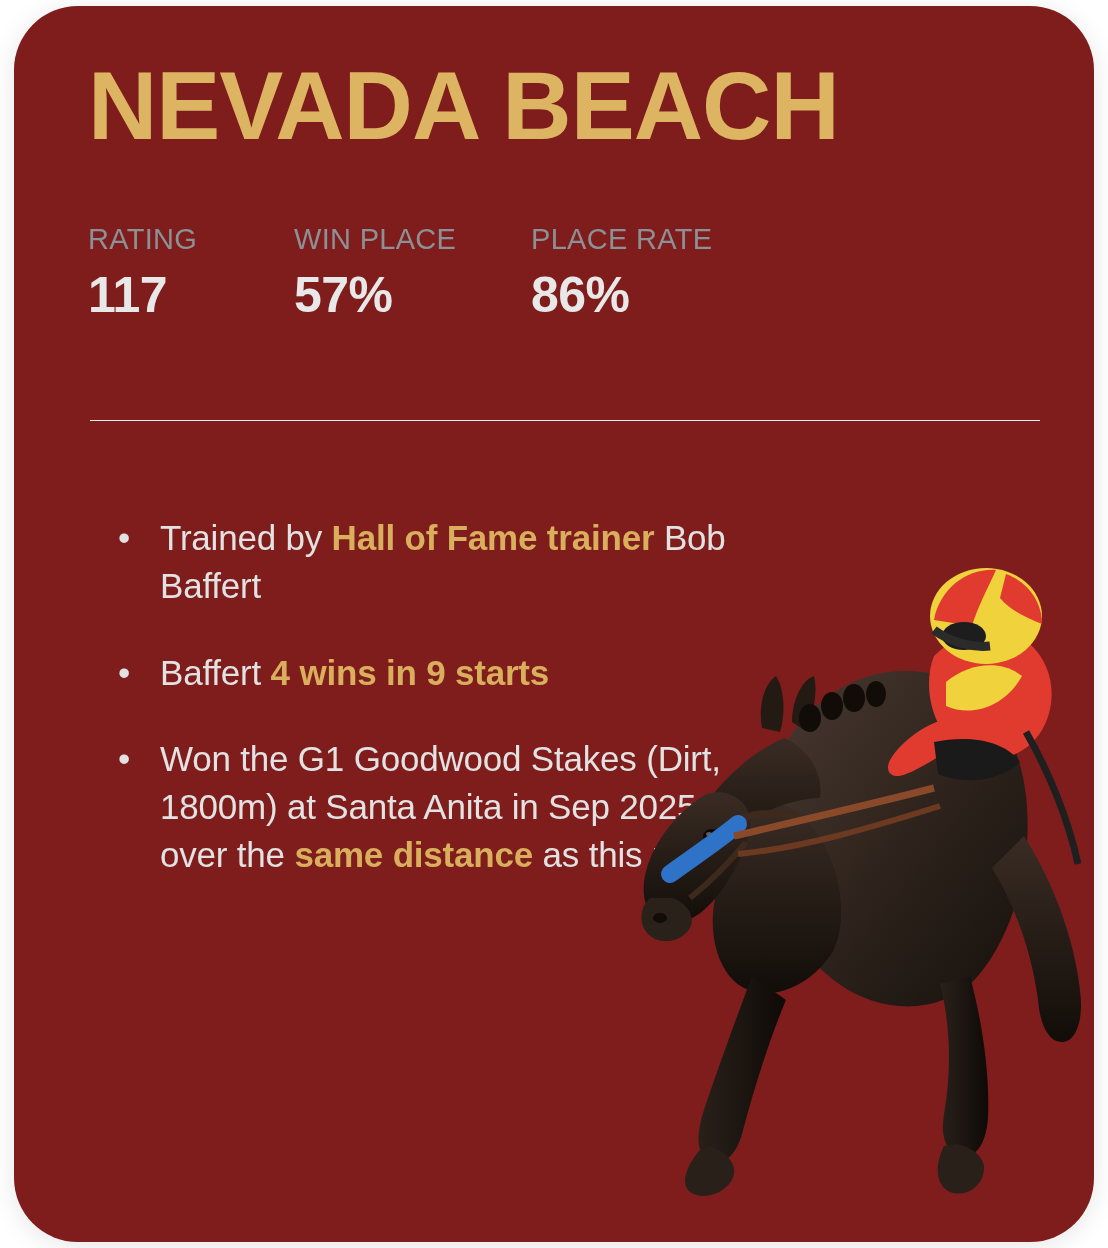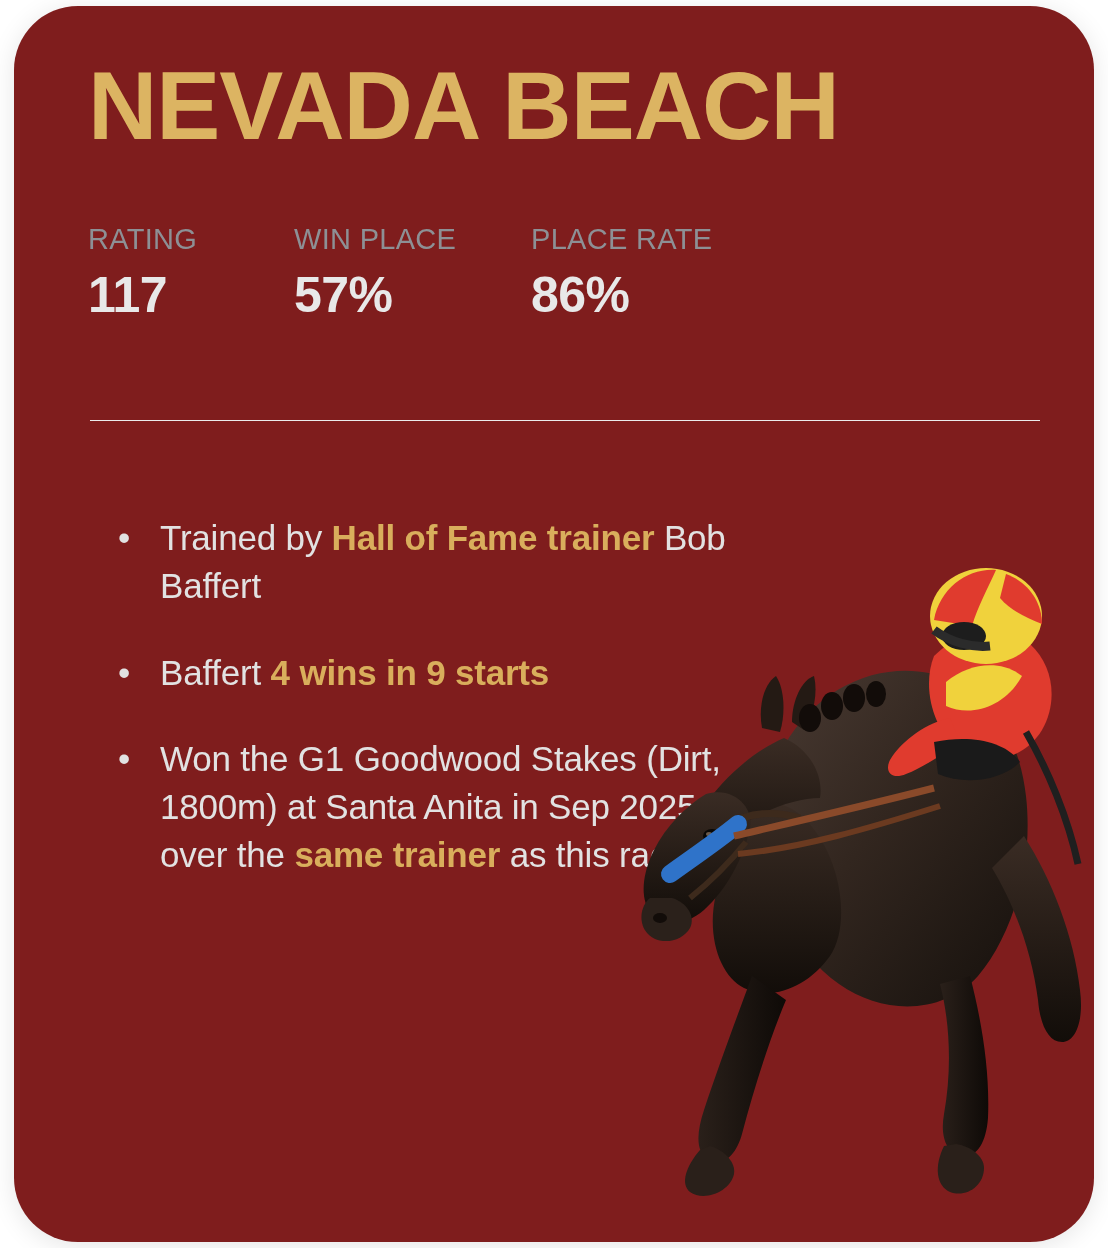--- a/index.html
+++ b/index.html
@@ -153,21 +153,21 @@
         <div class="stat-label">PLACE RATE</div>
         <div class="stat-value">86%</div>
       </div>
     </div>
 
     <div class="divider"></div>
 
     <div class="bullets">
       <div class="bullet"><span>Trained by </span><b>Hall of Fame trainer</b><span> Bob Baffert</span></div>
       <div class="bullet"><span>Baffert </span><b>4 wins in 9 starts</b></div>
-      <div class="bullet"><span>Won the G1 Goodwood Stakes (Dirt, 1800m) at Santa Anita in Sep 2025, over the </span><b>same trainer</b><span> as this race</span></div>
+      <div class="bullet"><span>Won the G1 Goodwood Stakes (Dirt, 1800m) at Santa Anita in Sep 2025, over the </span><b>same distance</b><span> as this race</span></div>
     </div>
 
     <div class="horse-art">
       <svg viewBox="0 0 470 700" xmlns="http://www.w3.org/2000/svg">
         <defs>
           <linearGradient id="coat" x1="0" y1="0" x2="1" y2="1">
             <stop offset="0%" stop-color="#4a3b33"></stop>
             <stop offset="45%" stop-color="#32261f"></stop>
             <stop offset="100%" stop-color="#15100c"></stop>
           </linearGradient>

